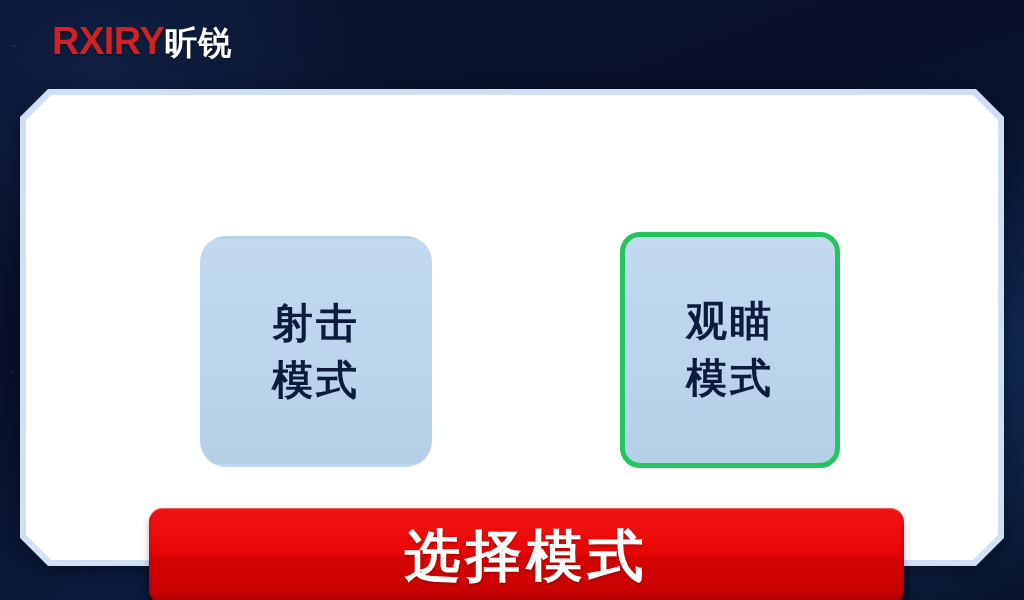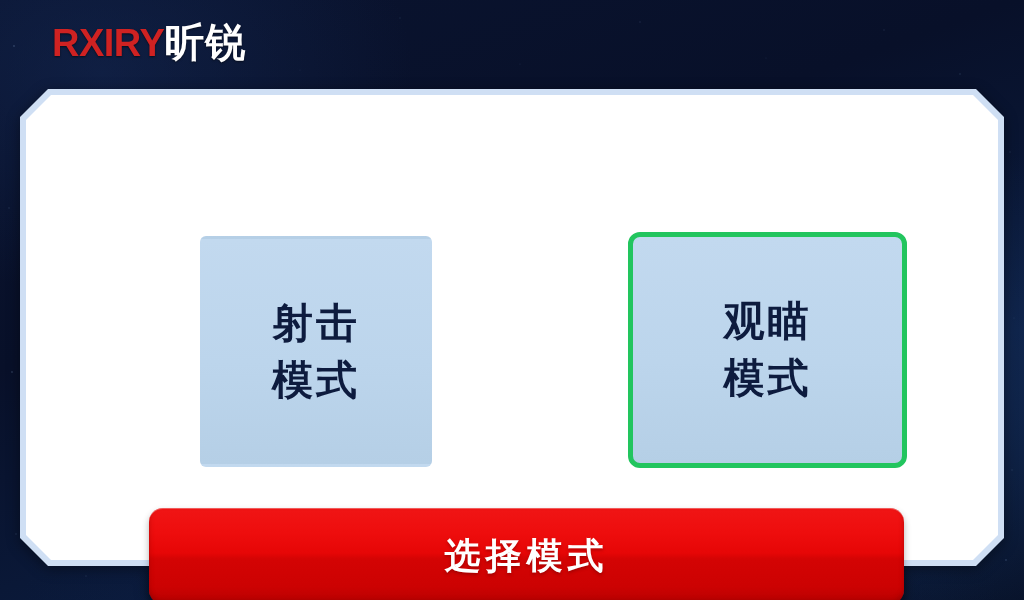--- a/index.html
+++ b/index.html
@@ -48,21 +48,21 @@
     font-family: "Liberation Sans", "DejaVu Sans", sans-serif;
     font-size: 38px;
     font-weight: 700;
     letter-spacing: -0.5px;
     color: #cf2222;
     line-height: 1;
     text-shadow: 0 1px 2px rgba(0,0,0,0.55);
   }
   .logo-cn {
     font-family: "Liberation Sans", "DejaVu Sans", sans-serif;
-    font-size: 40px;
+    font-size: 33px;
     font-weight: 700;
     letter-spacing: 1px;
     color: #ffffff;
     line-height: 1;
     text-shadow: 0 1px 2px rgba(0,0,0,0.5);
   }
 
   
   .panel-wrap {
     position: absolute;
@@ -99,21 +99,21 @@
     position: absolute;
     inset: 0;
     z-index: 3;
   }
 
   
   .mode-card {
     position: absolute;
     box-sizing: border-box;
     background: linear-gradient(180deg, #c2d9ef 0%, #bcd5ec 55%, #b5cfe6 100%);
-    border-radius: 6px;
+    border-radius: 26px;
     display: flex;
     align-items: center;
     justify-content: center;
     cursor: pointer;
   }
   .mode-card .mode-label {
     font-family: "Liberation Sans", "DejaVu Sans", sans-serif;
     font-size: 41px;
     font-weight: 700;
     line-height: 1.38;
@@ -125,25 +125,24 @@
   #mode-card-shooting {
     left: 180px;
     top: 147px;
     width: 232px;
     height: 231px;
     border: 3px solid transparent;
   }
   #mode-card-observation {
     left: 600px;
     top: 143px;
-    width: 279px;
+    width: 220px;
     height: 236px;
     border: 5px solid #22c55e;
-    border-radius: 12px;
-    margin-left: 8px;
+    border-radius: 20px;
   }
 
   
   #select-mode-button {
     position: absolute;
     left: 129px;
     top: 419px;
     width: 755px;
     height: 96px;
     box-sizing: border-box;
@@ -162,21 +161,21 @@
     box-shadow:
       inset 0 1px 0 rgba(255,255,255,0.30),
       inset 0 -3px 5px rgba(120,0,0,0.45),
       0 4px 7px rgba(0,0,0,0.30);
     display: flex;
     align-items: center;
     justify-content: center;
   }
   #select-mode-button .btn-label {
     font-family: "Liberation Sans", "DejaVu Sans", sans-serif;
-    font-size: 36px;
+    font-size: 56px;
     font-weight: 700;
     letter-spacing: 5px;
     color: #ffffff;
     line-height: 1;
     text-shadow: 0 2px 3px rgba(110,0,0,0.45);
   }
 </style>
 </head>
 <body>
 

